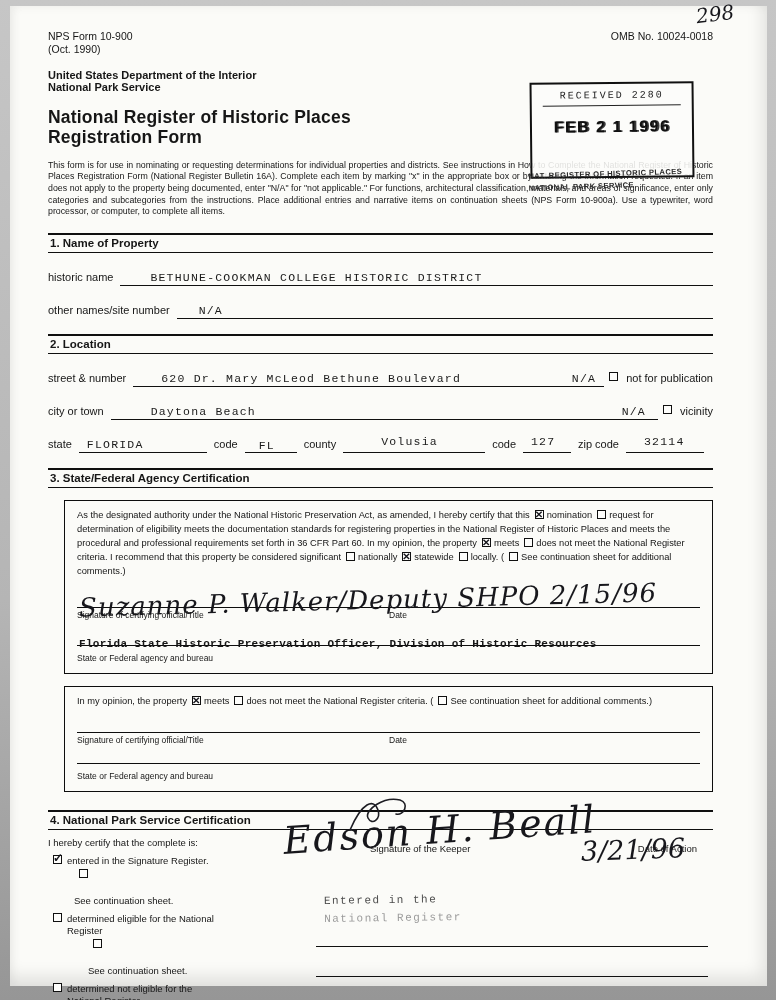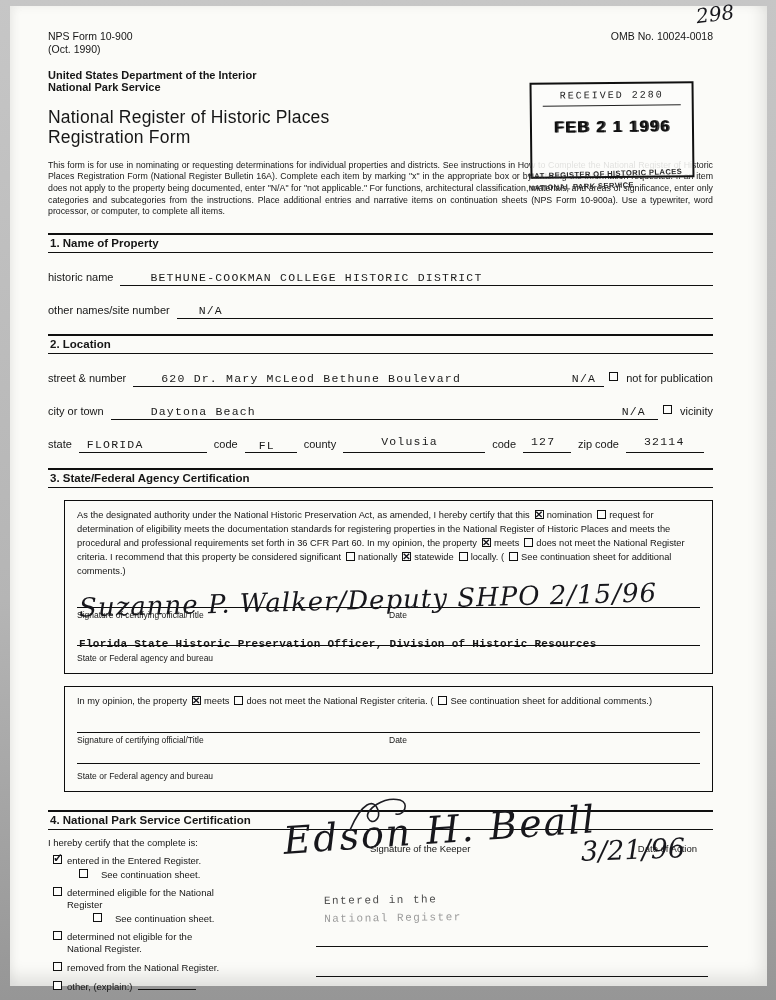--- a/index.html
+++ b/index.html
@@ -11,21 +11,21 @@
 
   .hand { font-family: "DejaVu Serif", serif; font-style: italic; color: #17171c; }
   .typ  { font-family: "Liberation Mono", monospace; }
 
   .hw-pagenum { position: absolute; right: 42px; top: 2px; font-size: 20px; transform: rotate(-7deg); z-index: 20; }
   .artifact-dot { position: absolute; left: 24px; top: 22px; width: 8px; height: 10px; background: #141414; border-radius: 2px; }
 
   .hdr-row { display: flex; justify-content: space-between; align-items: flex-start; font-size: 10.5px; line-height: 1.25; }
   .dept { font-weight: bold; font-size: 11px; margin-top: 13px; }
   .agency { font-weight: bold; font-size: 11px; }
-  .doc-title { font-weight: normal; font-size: 17.5px; line-height: 1.1; margin-top: 15px; letter-spacing: 0.2px; }
+  .doc-title { font-weight: bold; font-size: 17.5px; line-height: 1.1; margin-top: 15px; letter-spacing: 0.2px; }
   .instructions { margin-top: 13px; font-size: 8.8px; line-height: 1.32; text-align: justify; }
 
   .stampbox { position: absolute; left: 520px; top: 76px; width: 164px; height: 96px; border: 2.5px solid #101010; background: rgba(252,252,249,0.88); transform: rotate(-0.6deg); z-index: 5; }
   .stamp-received { text-align: center; font-size: 10px; letter-spacing: 2px; margin-top: 6px; color: #1c1c1c; }
   .stamp-received-rule { border-bottom: 1px solid #222; width: 86%; margin: 4px auto 0; }
   .stamp-date { text-align: center; font-size: 16px; font-weight: bold; margin-top: 12px; letter-spacing: 1.5px; color: #101010; text-shadow: 1.6px 0 0 #3a3a3a; }
   .stamp-reg { position: absolute; bottom: -16px; left: -4px; width: 108%; font-size: 7.6px; font-weight: bold; line-height: 1.55; color: #2a2a2a; transform: rotate(-1.2deg); letter-spacing: 0.4px; }
 
   .sec-h { margin-top: 15px; border-top: 2.5px solid #0f0f0f; border-bottom: 1px solid #0f0f0f; font-weight: bold; font-size: 11.5px; padding: 2px 0 3px 2px; }
 
@@ -47,21 +47,21 @@
   .ul-date { position: absolute; left: 312px; top: 2px; }
   .agency-rule { height: 15px; border-bottom: 1.5px solid #0d0d0d; position: relative; margin-top: 10px; }
   .typed-agency { position: absolute; left: 2px; top: 7px; font-size: 11px; font-weight: bold; letter-spacing: 0.3px; white-space: nowrap; }
   .agency-label { font-size: 8.5px; margin-top: 7px; }
   .blank-rule { height: 24px; border-bottom: 1px solid #0d0d0d; }
 
   .s4-wrap { position: relative; height: 214px; margin-top: 4px; font-size: 9.5px; }
   .nps-left { position: absolute; left: 0; top: 3px; width: 230px; }
   .nps-intro { font-size: 9.5px; margin-bottom: 6px; }
   .nps-item { display: flex; align-items: flex-start; gap: 2px; margin-top: 7px; width: 180px; line-height: 1.25; }
-  .nps-sub { display: flex; align-items: flex-start; gap: 10px; margin: 2px 0 0 26px; }
+  .nps-sub { display: flex; align-items: flex-start; gap: 17px; margin: 2px 0 0 26px; flex-direction: column; }
   .mini-line { display: inline-block; width: 58px; border-bottom: 1px solid #101010; height: 9px; margin-left: 4px; }
   .keeper-label { position: absolute; left: 322px; top: 9px; }
   .doa-label { position: absolute; right: 16px; top: 9px; }
   .keeper-sig { position: absolute; left: 235px; top: -26px; font-size: 38px; white-space: nowrap; transform: rotate(-4deg); letter-spacing: 2px; z-index: 6; }
   .pen-scribble { position: absolute; left: 296px; top: -42px; z-index: 6; }
   .entered-stamp { position: absolute; left: 276px; top: 58px; font-size: 11px; letter-spacing: 1.5px; color: #4c4c4c; transform: rotate(-0.8deg); line-height: 1.6; }
   .entered-stamp .faded { color: #9b9b9b; }
   .doa-value { position: absolute; right: 28px; top: 0px; font-size: 27px; transform: rotate(-2deg); white-space: nowrap; }
   .sigline { position: absolute; left: 268px; width: 392px; border-bottom: 1px solid #101010; height: 0; }
   .sl1 { top: 112px; } .sl2 { top: 142px; }
@@ -191,21 +191,21 @@
       </div>
 
       <div class="sec-h" style="margin-top:18px">4. National Park Service Certification</div>
 
       <div class="s4-wrap">
         <div class="nps-left">
           <div class="nps-intro">I hereby certify that the complete is:</div>
 
           <div class="nps-item">
             <span class="cb tick checked"></span>
-            <span>entered in the Entered Register.</span>
+            <span>entered in the Signature Register.</span>
           </div>
           <div class="nps-sub">
             <span class="cb"></span>
             <span>See continuation sheet.</span>
           </div>
 
           <div class="nps-item">
             <span class="cb"></span>
             <span>determined eligible for the National Register</span>
           </div>

